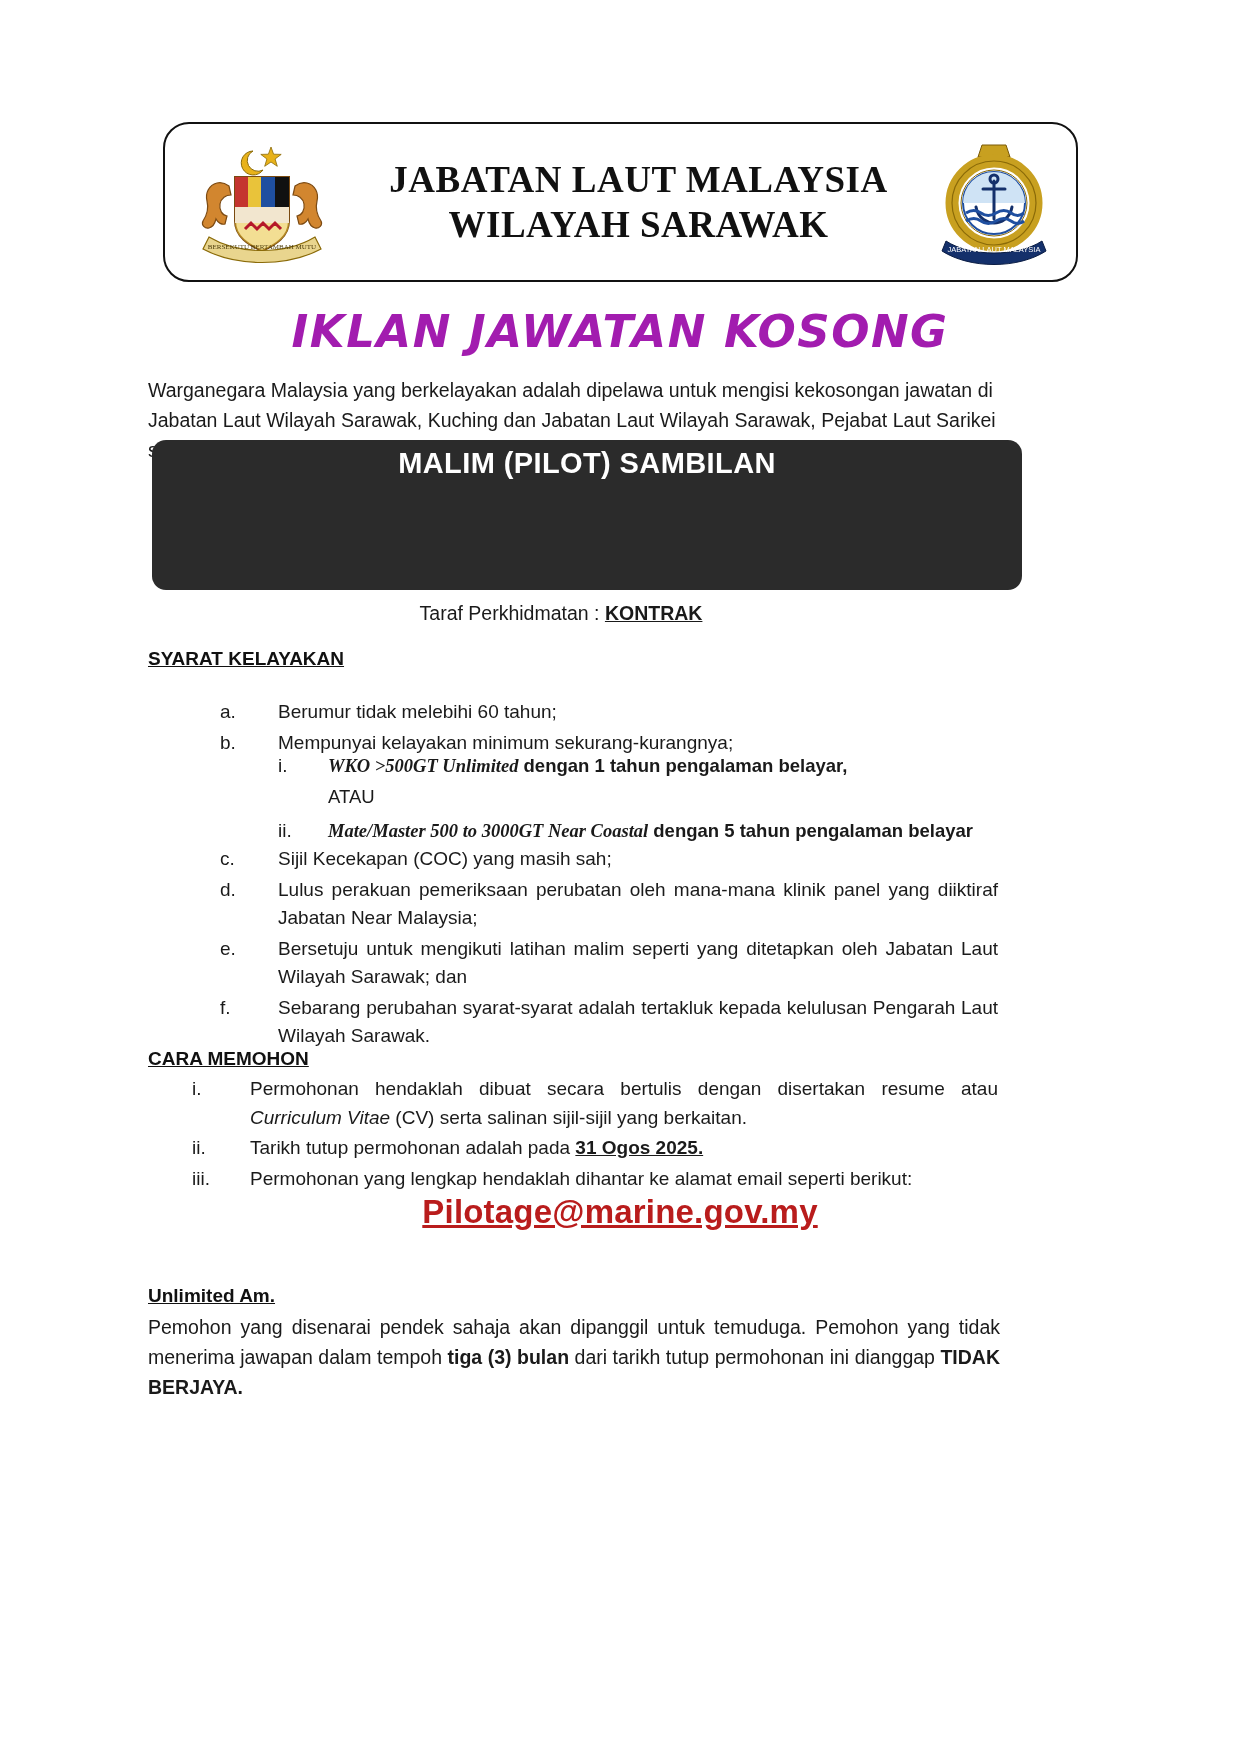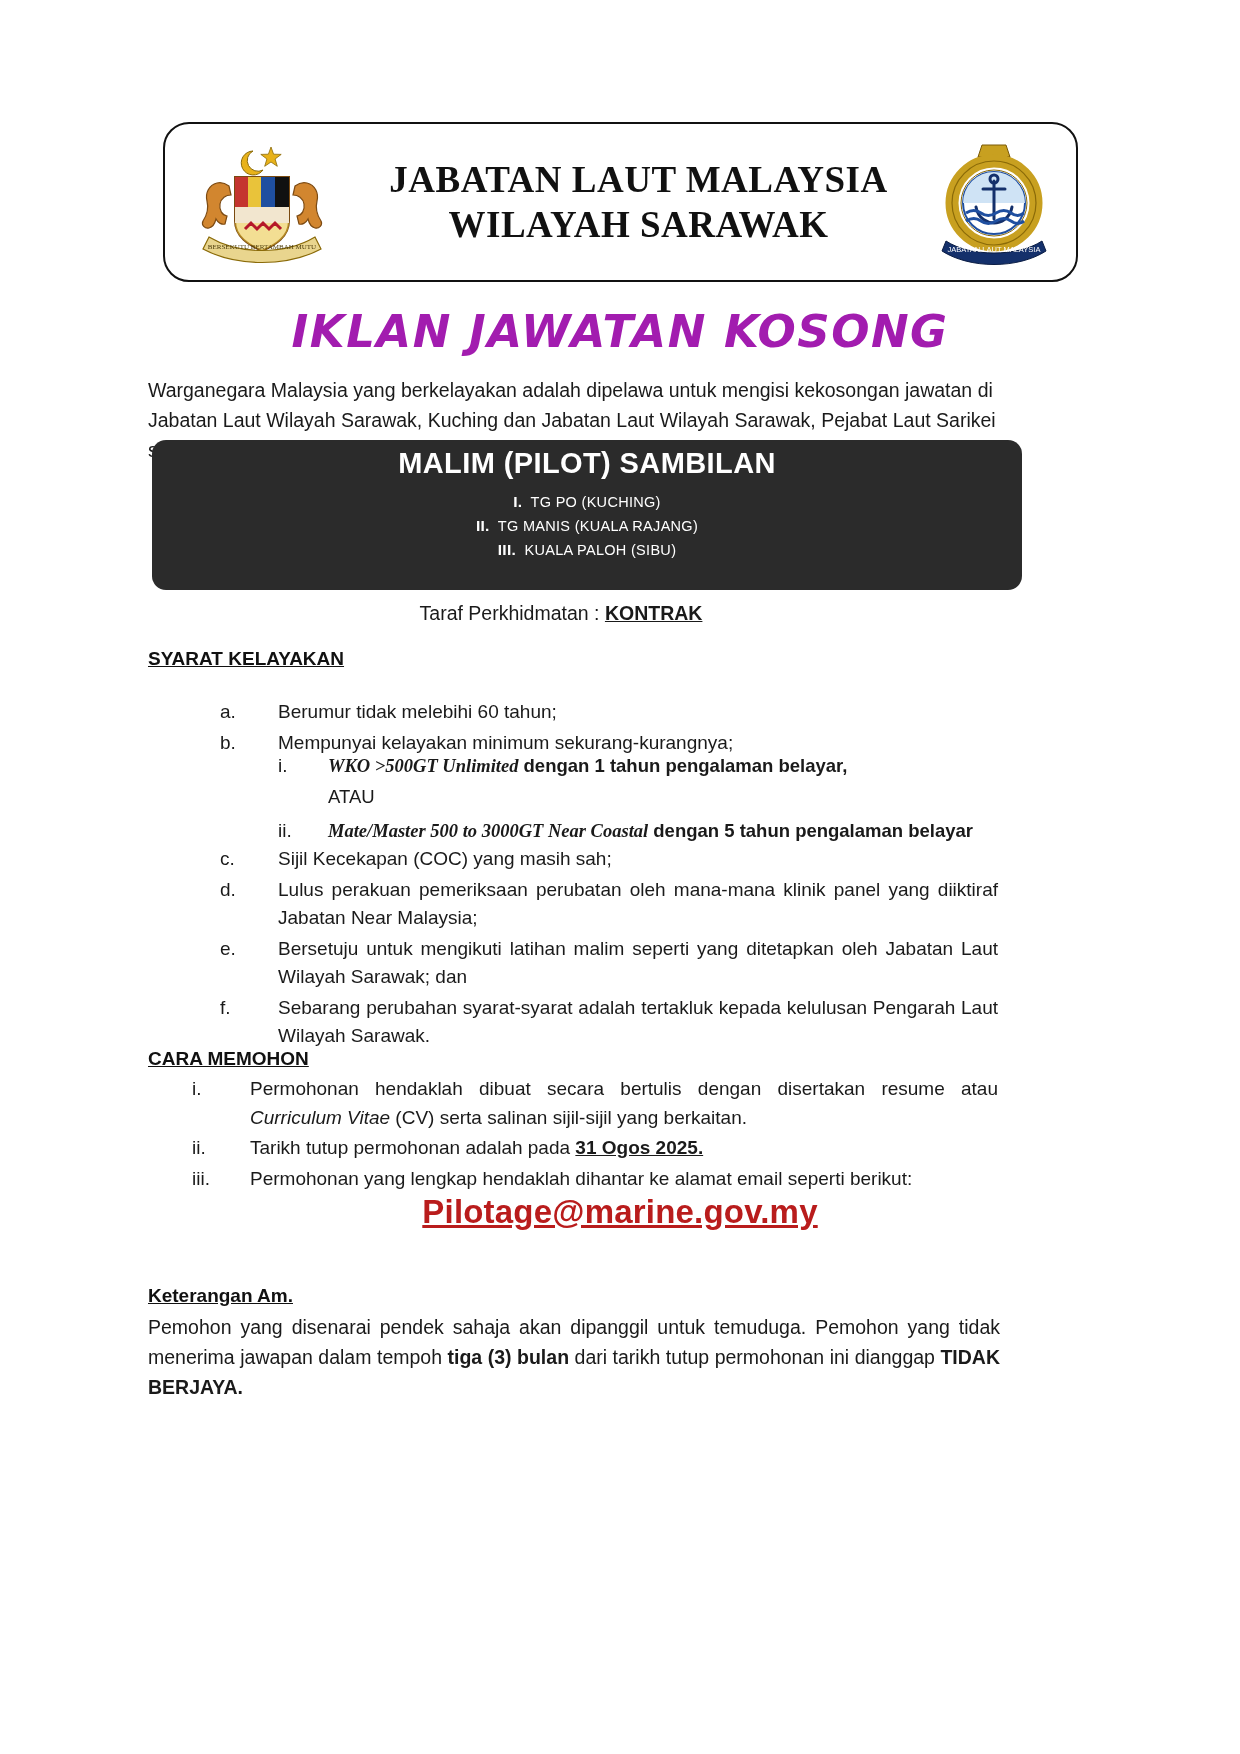--- a/index.html
+++ b/index.html
@@ -286,34 +286,20 @@
       </svg>
     </div>
   </div>
 
   <div class="main-title">IKLAN JAWATAN KOSONG</div>
 
   <div class="intro">Warganegara Malaysia yang berkelayakan adalah dipelawa untuk mengisi kekosongan jawatan di Jabatan Laut Wilayah Sarawak, Kuching dan Jabatan Laut Wilayah Sarawak, Pejabat Laut Sarikei seperti berikut:</div>
 
   <div class="post-box">
     <div class="post-title">MALIM (PILOT) SAMBILAN</div>
-    <ul class="post-list">
-      <li>
-        <span class="rn">I.</span>
-        <span>TG PO (KUCHING)</span>
-      </li>
-      <li>
-        <span class="rn">II.</span>
-        <span>TG MANIS (KUALA RAJANG)</span>
-      </li>
-      <li>
-        <span class="rn">III.</span>
-        <span>KUALA PALOH (SIBU)</span>
-      </li>
-    </ul>
   </div>
 
   <div class="taraf">
     <span>Taraf Perkhidmatan : </span><b>KONTRAK</b>
   </div>
 
   <div class="sec-head" id="syarat-head">SYARAT KELAYAKAN</div>
 
   <div class="olist" id="syarat-list">
     <div class="row">
@@ -369,16 +355,16 @@
       <div class="txt"><span>Tarikh tutup permohonan adalah pada </span><span class="b u">31 Ogos 2025.</span></div>
     </div>
     <div class="row">
       <div class="marker">iii.</div>
       <div class="txt">Permohonan yang lengkap hendaklah dihantar ke alamat email seperti berikut:</div>
     </div>
   </div>
 
   <div class="email">Pilotage@marine.gov.my</div>
 
-  <div class="sec-head" id="ket-head">Keterangan Am.</div>
+  <div class="sec-head" id="ket-head">Unlimited Am.</div>
   <div class="ket-body"><span>Pemohon yang disenarai pendek sahaja akan dipanggil untuk temuduga. Pemohon yang tidak menerima jawapan dalam tempoh </span><span class="b">tiga (3) bulan</span><span> dari tarikh tutup permohonan ini dianggap </span><span class="b">TIDAK BERJAYA.</span></div>
 
 </div>
 
 </body></html>

